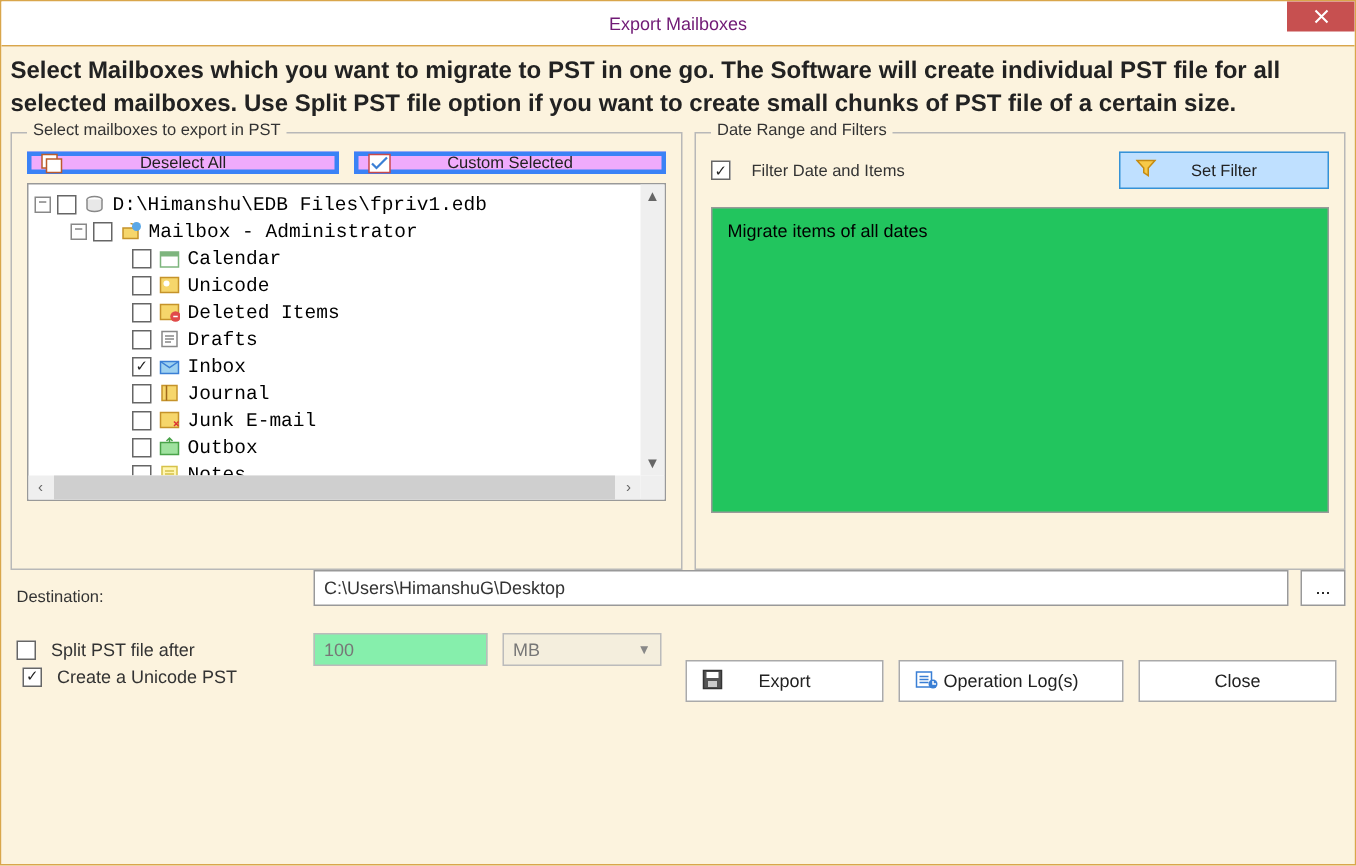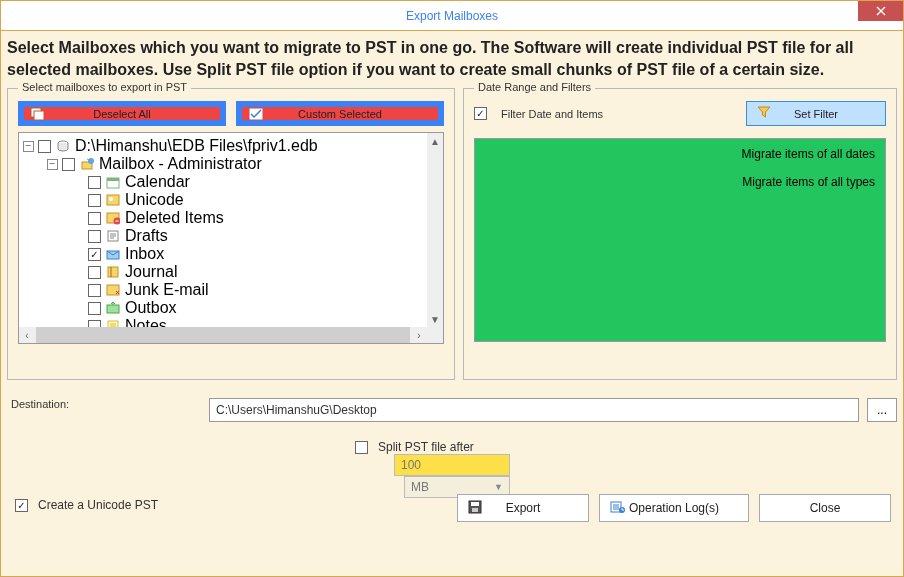--- a/index.html
+++ b/index.html
@@ -1,62 +1,62 @@
 <!DOCTYPE html>
 <html><head>
 <meta charset="utf-8">
 <style>
   * { box-sizing: border-box; font-family: "Segoe UI", Tahoma, sans-serif; font-size: 12px; }
   body { margin: 0; background: #fff; }
   .window { width: 904px; height: 577px; border: 1px solid #d9a64b; background: #fff; position: relative; }
   .titlebar { height: 30px; background: #fff; border-bottom: 1px solid #d9a64b; display: flex; align-items: center; justify-content: center; position: relative; }
-  .titlebar-text { color: #3b82f6; font-size: 12px; }
+  .titlebar-text { color: #701a75; font-size: 12px; }
   .close-btn { position: absolute; right: 0; top: 0; width: 45px; height: 20px; background: #c75050; color: #fff; display: flex; align-items: center; justify-content: center; cursor: pointer; font-size: 13px; }
   .body { background: #fcf3de; padding: 4px 6px 10px 6px; height: calc(100% - 30px); }
   .intro { font-size: 16px; font-weight: bold; color: #222; line-height: 1.35; padding: 2px 0 8px 0; }
   .cols { display: flex; gap: 8px; height: 292px; }
   .fieldset { border: 1px solid #b8b8b8; background: #fcf3de; position: relative; padding: 12px 10px 10px 10px; }
   .fs-label { position: absolute; top: -8px; left: 10px; background: #fcf3de; padding: 0 4px; font-size: 11px; color: #333; }
   .left-fs { flex: 0 0 448px; }
-  .right-fs { flex: 1; text-align: right; }
+  .right-fs { flex: 1; }
   .btnrow { display: flex; gap: 10px; margin-bottom: 6px; }
-  .btn { background: #ef4444; border: 6px solid #3b82f6; height: 25px; display: flex; align-items: center; justify-content: center; cursor: pointer; position: relative; padding: 0 6px; }
+  .btn { background: #f0abfc; border: 3px solid #3b82f6; height: 15px; display: flex; align-items: center; justify-content: center; cursor: pointer; position: relative; padding: 0 6px; }
   .btn.wide { flex: 1; }
   .btn .ic { position: absolute; left: 6px; display: flex; align-items: center; }
   .btn-label { color: #222; font-size: 11px; }
   .treebox { background: #fff; border: 1px solid #999; height: 212px; position: relative; }
   .treecontent { position: absolute; top: 0; left: 0; right: 16px; bottom: 16px; overflow: hidden; padding: 4px 2px; }
   .vscroll { position: absolute; top: 0; right: 0; bottom: 16px; width: 16px; background: #efefef; display: flex; flex-direction: column; justify-content: space-between; }
   .hscroll { position: absolute; left: 0; right: 16px; bottom: 0; height: 16px; background: #efefef; display: flex; justify-content: space-between; }
   .hscroll .thumb { background: #cfcfcf; height: 100%; flex: 1; margin: 0 1px; }
   .arrow-btn { width: 16px; height: 16px; display: flex; align-items: center; justify-content: center; color: #666; font-size: 10px; cursor: pointer; }
   .corner { position: absolute; right: 0; bottom: 0; width: 16px; height: 16px; background: #efefef; }
   .node { display: flex; align-items: center; height: 18px; white-space: nowrap; }
   .toggle { width: 11px; height: 11px; border: 1px solid #888; display: flex; align-items: center; justify-content: center; font-size: 10px; line-height: 1; color: #555; margin-right: 4px; cursor: pointer; background: #fff; }
   .toggle.empty { border: none; background: transparent; }
   .cb { width: 13px; height: 13px; border: 1px solid #666; background: #fff; margin-right: 4px; display: flex; align-items: center; justify-content: center; font-size: 10px; color: #222; cursor: pointer; }
   .cb.checked::after { content: "✓"; font-size: 10px; }
   .nicon { width: 16px; height: 16px; margin-right: 4px; display: flex; align-items: center; justify-content: center; }
-  .nlabel { font-size: 16px; color: #000; }
+  .nlabel { font-size: 13px; color: #000; font-family: Liberation Mono, monospace; }
   
   .filterrow { display: flex; align-items: center; gap: 10px; margin-bottom: 12px; }
   .filterrow .spacer { flex: 1; }
   .setfilter-btn { background: #bfe0ff; border: 1px solid #3592d6; height: 25px; width: 140px; display: flex; align-items: center; justify-content: center; cursor: pointer; position: relative; }
   .setfilter-btn .ic { position: absolute; left: 10px; }
   .filtertext { background: #22c55e; border: 1px solid #999; height: 204px; padding: 8px 10px; font-size: 12px; color: #000; }
   .filtertext p { margin: 0 0 14px 0; }
 
-  .destrow { display: flex; align-items: flex-start; margin-top: 18px; }
+  .destrow { display: flex; align-items: flex-end; }
   .lbl { width: 202px; font-size: 11px; color: #333; padding-left: 4px; }
   .destinput { flex: 1; height: 24px; border: 1px solid #999; background: #fff; padding: 0 6px; font-size: 11px; color: #333; display: flex; align-items: center; }
   .browse-btn { width: 30px; height: 24px; border: 1px solid #999; background: #fff; margin-left: 8px; display: flex; align-items: center; justify-content: center; cursor: pointer; }
 
-  .splitrow { display: flex; align-items: center; margin-top: 18px; flex-direction: column; }
+  .splitrow { display: flex; margin-top: 18px; }
   .ck-label { display: flex; align-items: center; gap: 6px; font-size: 11px; color: #333; padding-left: 4px; width: 202px; }
-  .num-input { width: 116px; height: 22px; border: 1px solid #bbb; background: #fde047; padding: 0 6px; color: #777; display: flex; align-items: center; }
+  .num-input { width: 116px; height: 22px; border: 1px solid #bbb; background: #86efac; padding: 0 6px; color: #777; display: flex; align-items: center; }
   .unit-select { width: 106px; height: 22px; border: 1px solid #bbb; background: #f4eedd; padding: 0 6px; margin-left: 10px; display: flex; align-items: center; justify-content: space-between; color: #777; }
   .unit-select .arr { color: #888; font-size: 9px; }
 
   .unicoderow { padding-left: 4px; text-align: center; }
   .bottomrow { display: flex; justify-content: flex-end; gap: 10px; margin-top: -18px; padding-right: 6px; }
   .bigbtn { width: 132px; height: 28px; background: #fff; border: 1px solid #aaa; display: flex; align-items: center; justify-content: center; cursor: pointer; position: relative; font-size: 11px; color: #222; }
   .bigbtn .ic { position: absolute; left: 10px; }
   .bigbtn.wide { width: 150px; }
 </style>
 </head>
@@ -252,21 +252,20 @@
             <span class="ic">
               <svg width="14" height="14">
                   <path d="M1 2 h12 l-4.5 5 v5 l-3 -2 v-3 z" fill="#f7c948" stroke="#c58b12"></path>
                 </svg>
             </span>
             <span class="btn-label">Set Filter</span>
           </div>
         </div>
         <div class="filtertext">
           <p>Migrate items of all dates</p>
-          <p>Migrate items of all types</p>
         </div>
       </div>
     </div>
 
     <div class="destrow">
       <div class="lbl">Destination:</div>
       <div class="destinput">
           <span>C:\Users\HimanshuG\Desktop</span>
         </div>
       <div class="browse-btn">

